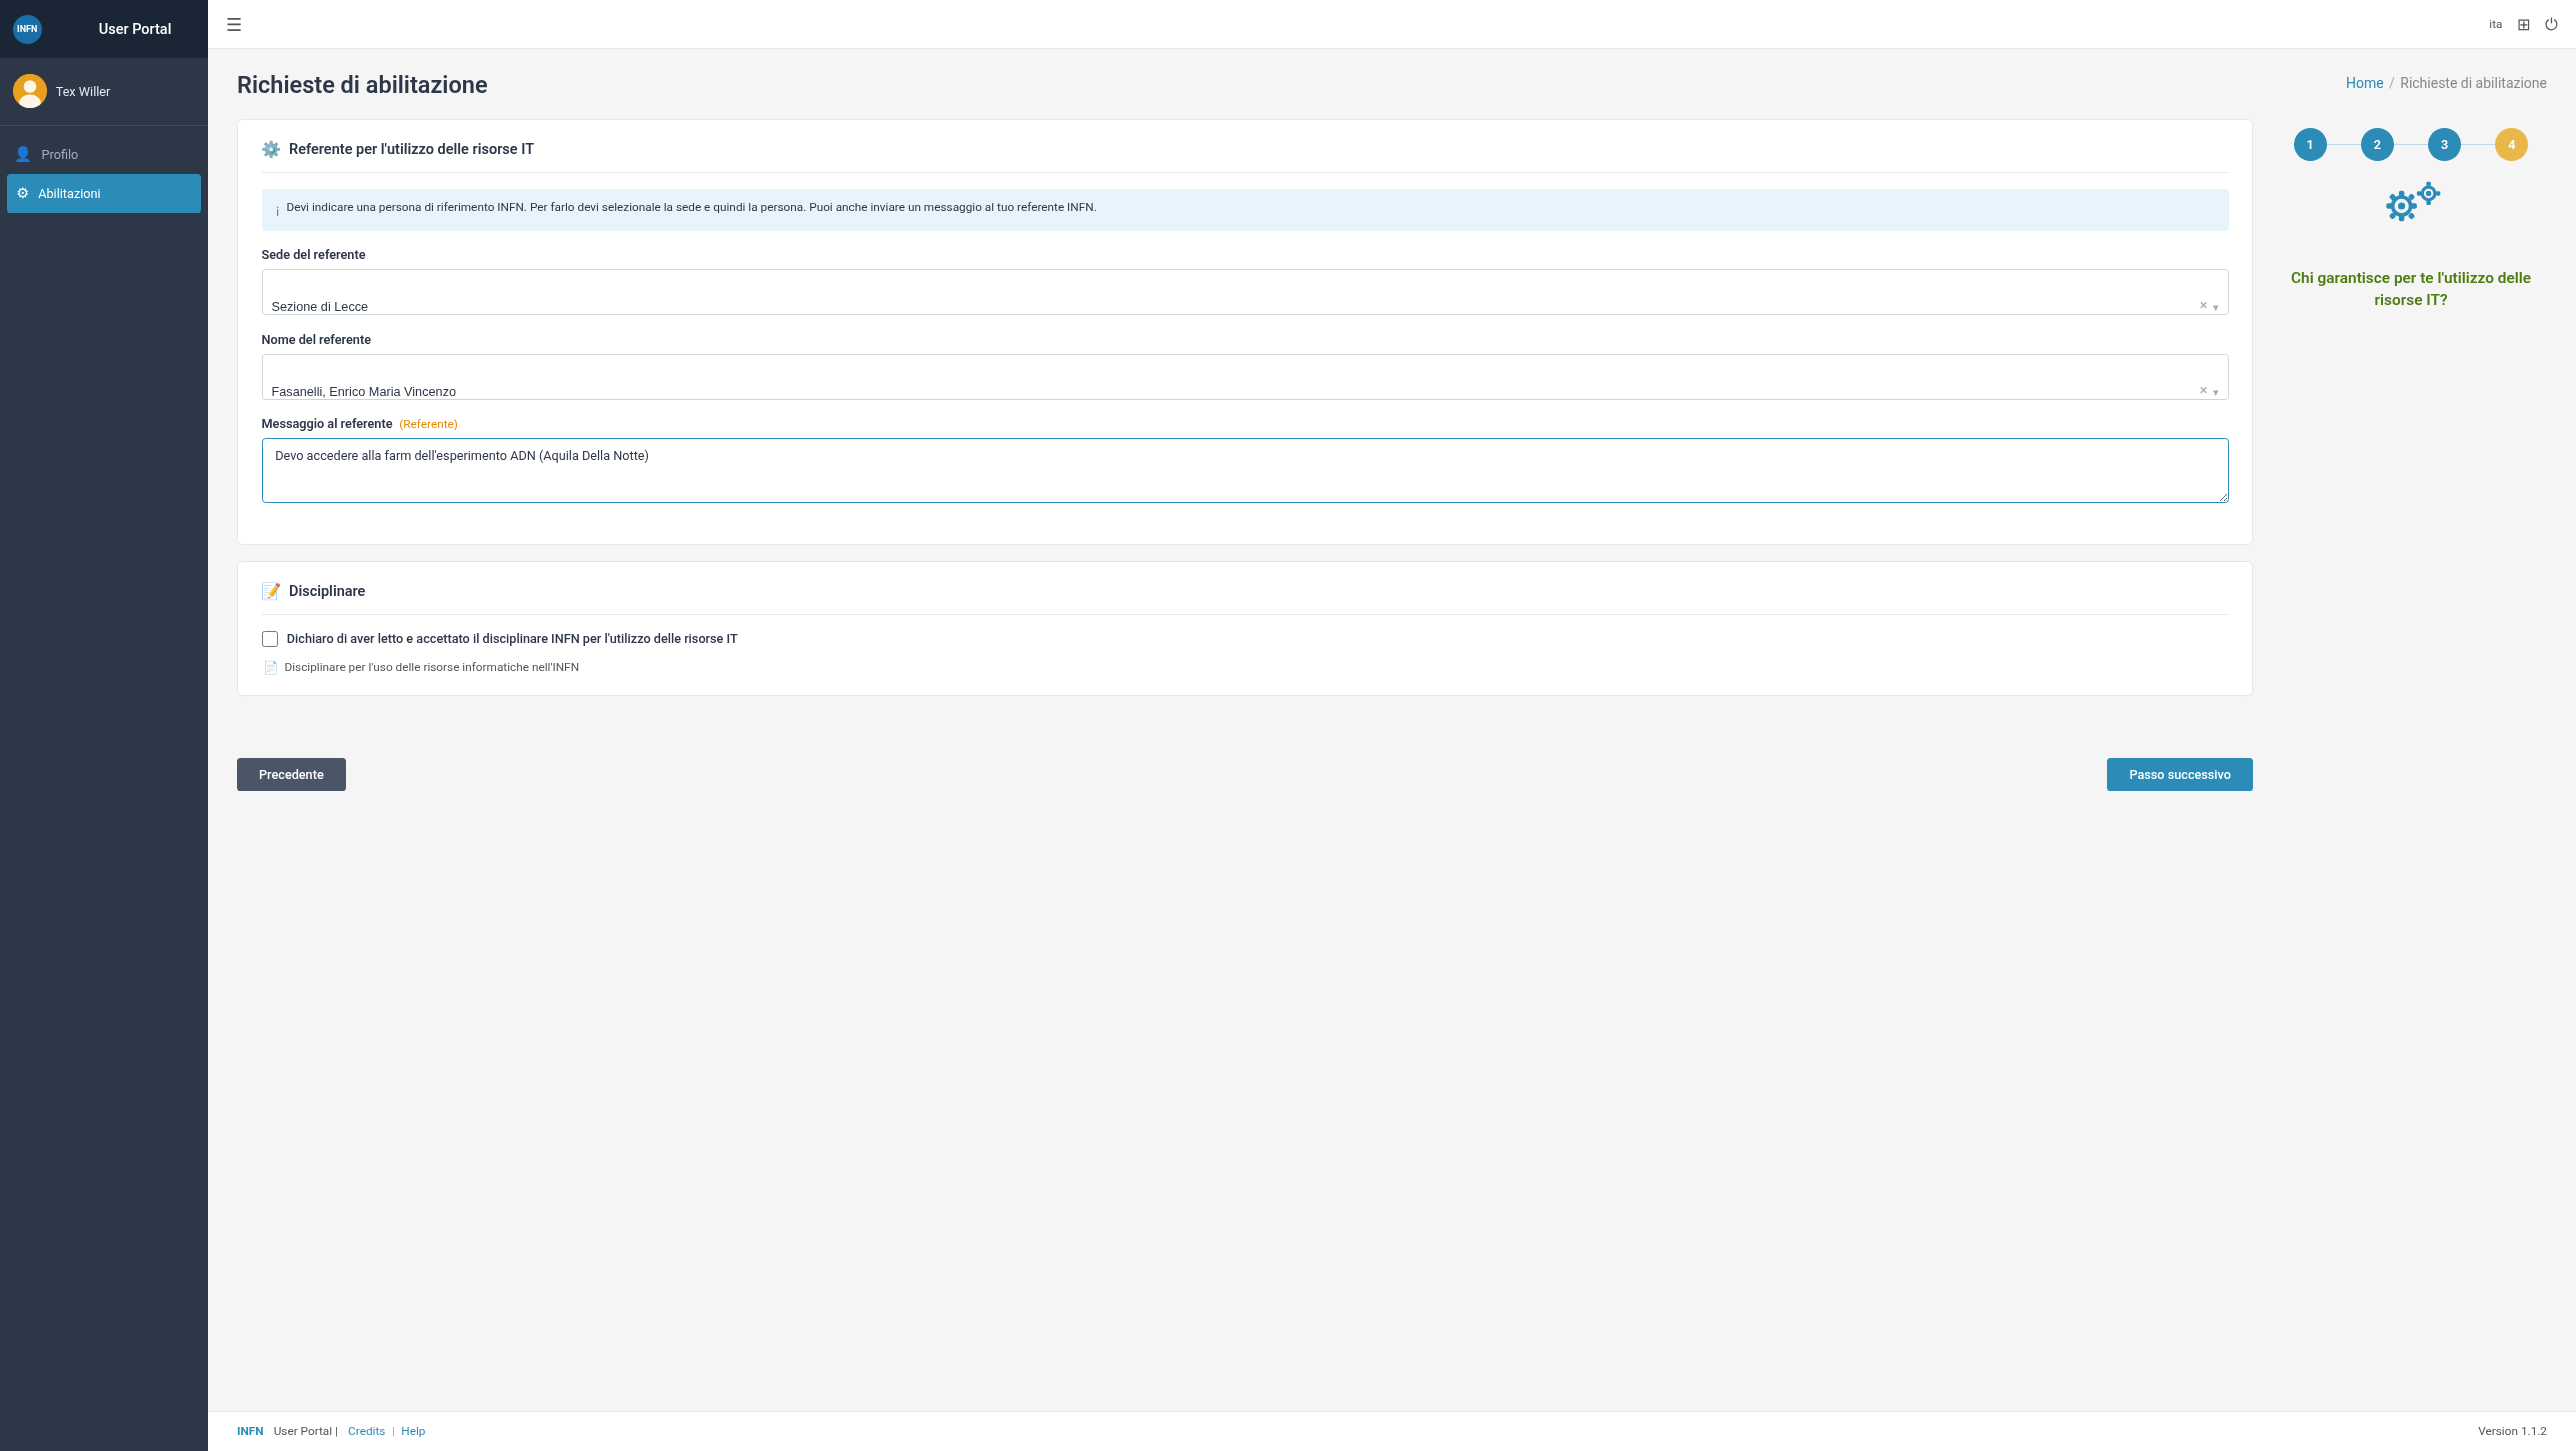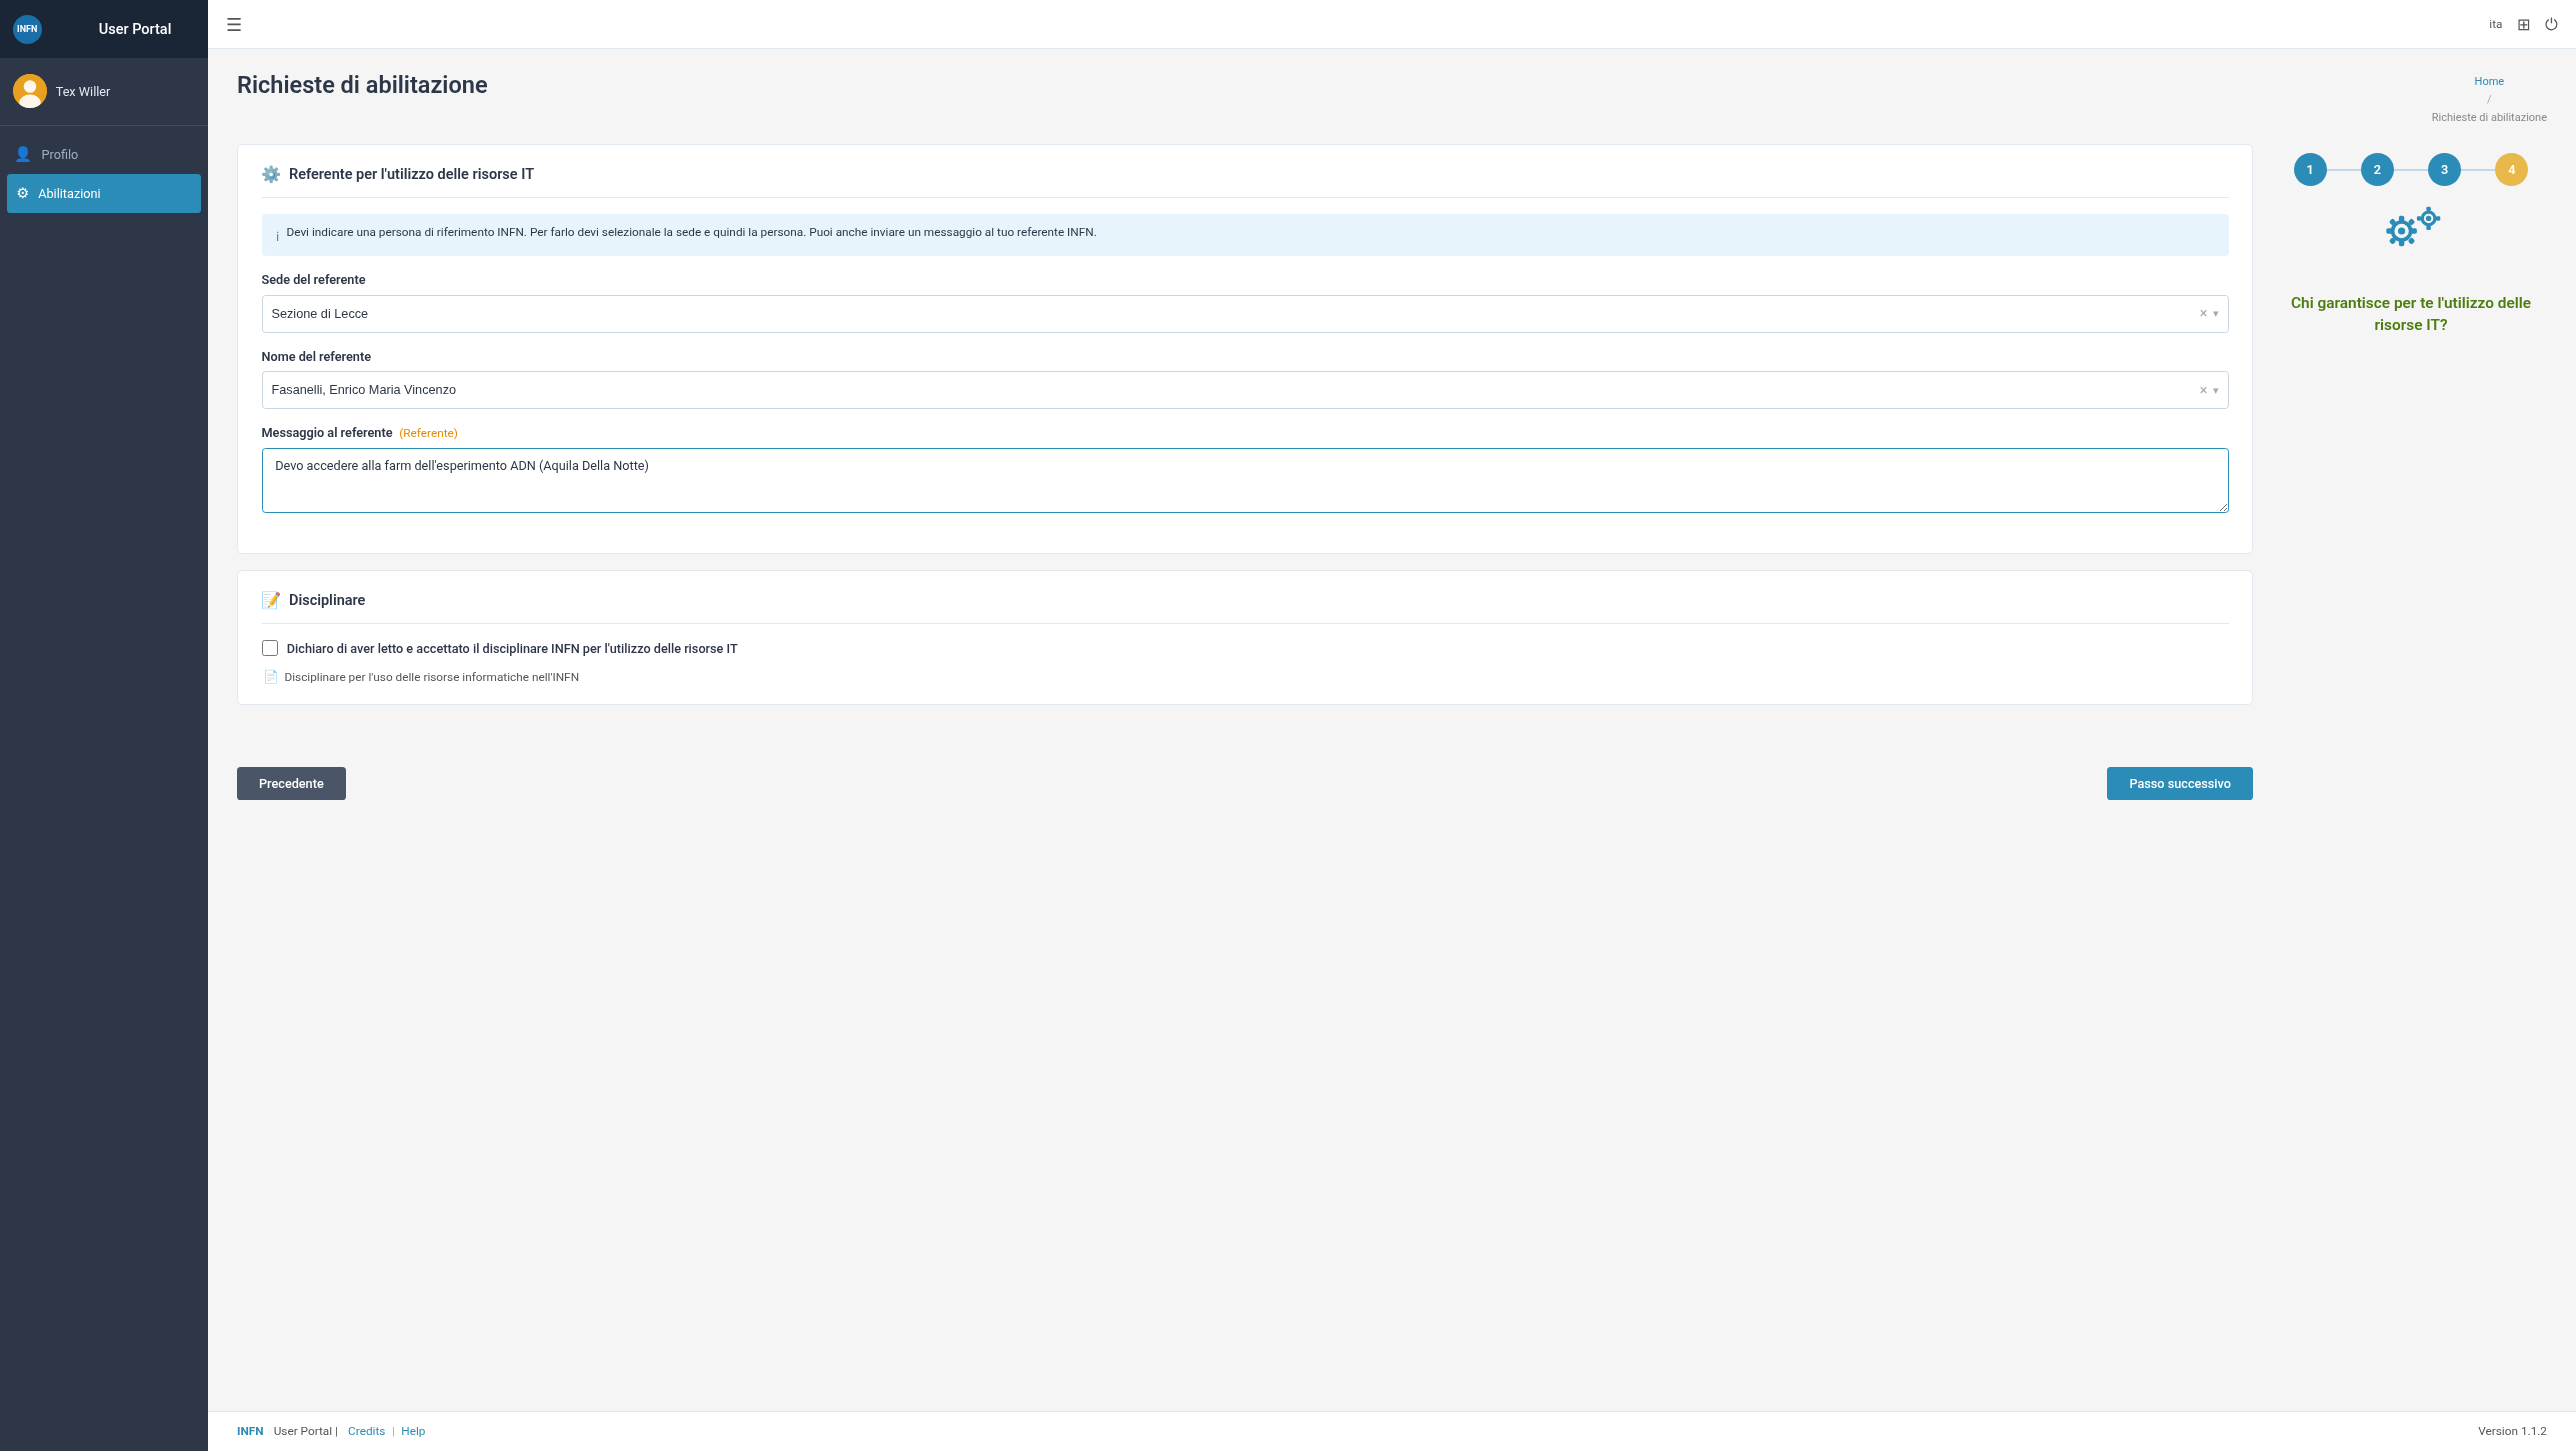--- a/index.html
+++ b/index.html
@@ -118,21 +118,21 @@
       flex-direction: column;
     }
 
     .page-header {
       display: flex;
       justify-content: space-between;
       align-items: flex-start;
       margin-bottom: 20px;
     }
     .page-title { font-size: 23.5px; font-weight: 600; color: #2d3748; }
-    .breadcrumb { font-size: 11px; color: #888; display: flex; gap: 5.4px; align-items: center; margin-top: 3.6px; flex-direction: column; }
+    .breadcrumb { font-size: 14px; color: #888; display: flex; gap: 5.4px; align-items: center; margin-top: 3.6px; }
     .breadcrumb a { color: #2b8cb8; text-decoration: none; }
     .breadcrumb-sep { color: #aaa; }
 
     
     .columns-wrapper {
       display: flex;
       gap: 22px;
       flex: 1;
     }
 
@@ -217,23 +217,23 @@
     .form-group { margin-bottom: 16.3px; }
     .form-label { font-size: 12.7px; font-weight: 600; color: #2d3748; margin-bottom: 7.2px; display: block; }
     .form-label .optional { color: #e88a00; font-weight: 400; font-size: 11.8px; margin-left: 3.6px; }
 
     .select-wrapper {
       position: relative;
       border: 0.9px solid #cbd5e0;
       border-radius: 3.6px;
       background: #fff;
       display: flex;
-      align-items: center;
+      align-items: flex-end;
       padding: 0 9px;
-      height: 38px;
+      height: 46px;
     }
     .select-wrapper select {
       flex: 1;
       border: none;
       outline: none;
       font-size: 12.7px;
       color: #2d3748;
       background: transparent;
       appearance: none;
       -webkit-appearance: none;

